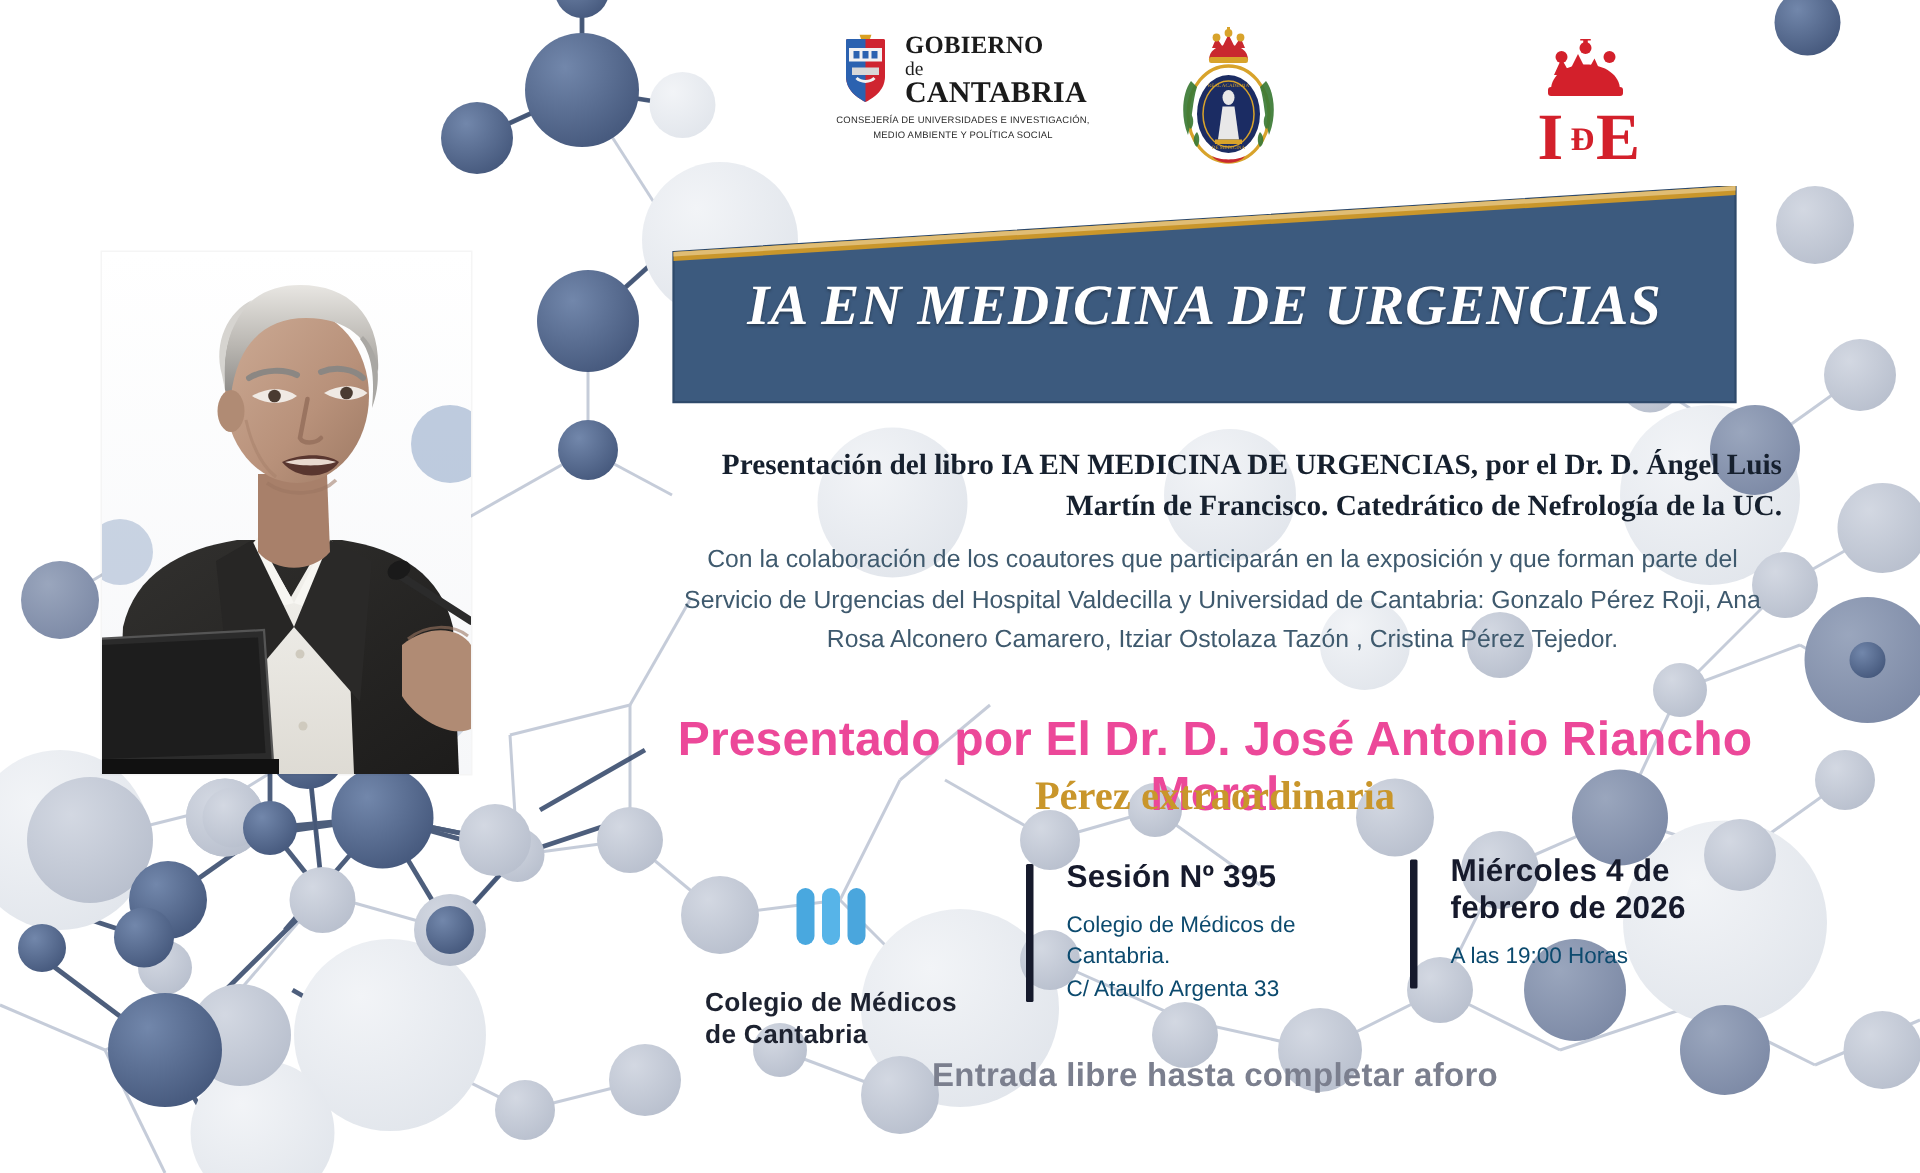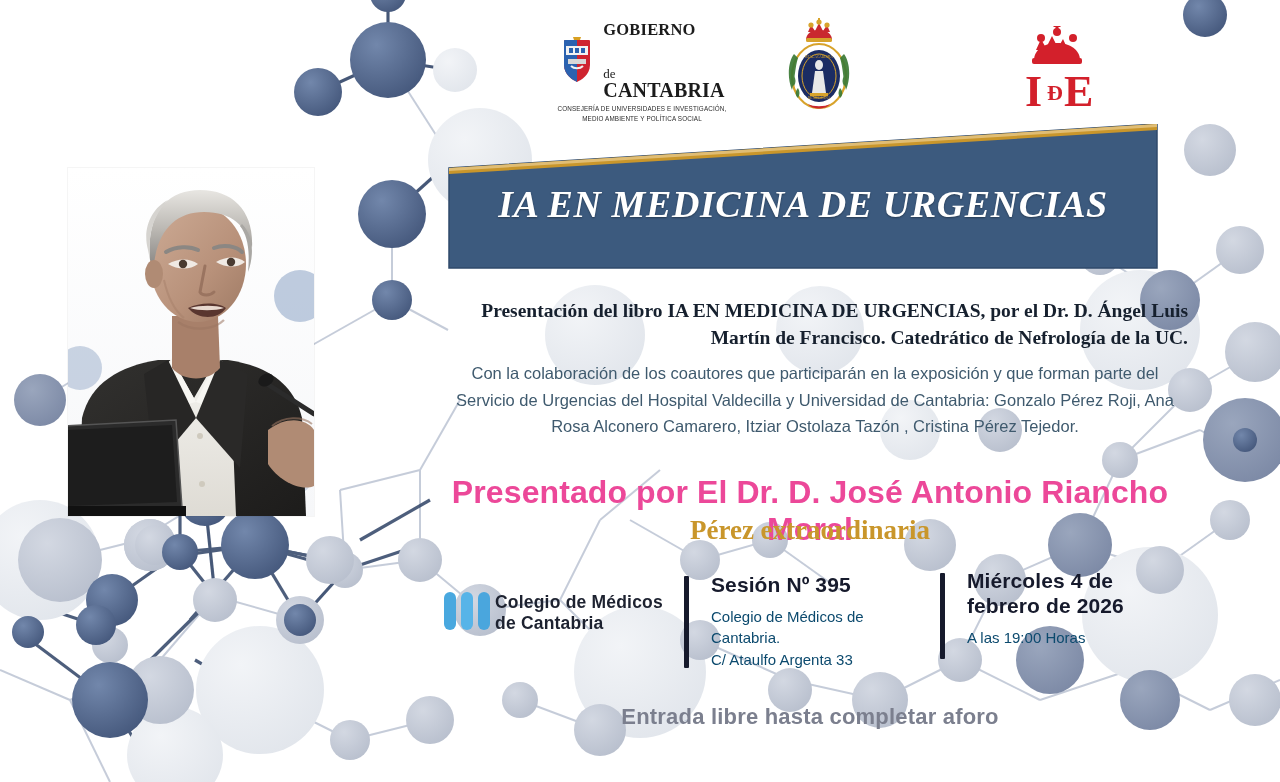--- a/index.html
+++ b/index.html
@@ -16,21 +16,21 @@
 
   
   .logo-row{position:absolute;left:0;top:0;width:1060px;height:125px;}
   .logo{position:absolute;}
 
   #logo-gobierno{left:542px;top:22px;width:200px;height:95px;}
   .gob-wrap{display:flex;flex-direction:column;align-items:center;}
   .gob-top{display:flex;align-items:center;gap:8px;}
   .gob-text{line-height:1.02;}
   .gob-l1{font-family:"Liberation Serif",serif;font-weight:bold;font-size:16.5px;letter-spacing:.2px;color:#1b1b1b;}
-  .gob-l2{font-family:"Liberation Serif",serif;font-size:13px;color:#1b1b1b;margin-top:28px;}
+  .gob-l2{font-family:"Liberation Serif",serif;font-size:13px;color:#1b1b1b;}
   .gob-l3{font-family:"Liberation Serif",serif;font-weight:bold;font-size:20px;letter-spacing:.2px;color:#1b1b1b;}
   .gob-sub{margin-top:4px;text-align:center;font-size:6.3px;line-height:1.45;color:#2a2a2a;letter-spacing:.15px;}
 
   #logo-academia{left:780px;top:18px;width:78px;height:100px;}
   #logo-ide{left:1012px;top:26px;width:90px;height:88px;}
 
   
   #title-banner{
     position:absolute;left:447px;top:124px;width:712px;height:146px;font-style:italic;
   }
@@ -56,21 +56,21 @@
     position:absolute;left:440px;top:474px;width:740px;text-align:center;
     font-size:32px;font-weight:bold;color:#ec4899;letter-spacing:.1px;
   }
   #session-kind{
     position:absolute;left:440px;top:515px;width:740px;text-align:center;
     font-family:"Liberation Serif",serif;font-weight:bold;
     font-size:27px;color:#c9962b;
   }
 
   
-  #cmc-logo{position:absolute;left:444px;top:592px;width:220px;height:58px;display:flex;gap:5px;}
+  #cmc-logo{position:absolute;left:444px;top:592px;width:220px;height:58px;display:flex;align-items:center;gap:28px;flex-direction:column;}
   .bars{display:flex;gap:5px;}
   .bar{width:12px;height:38px;border-radius:6px;background:#49a8df;}
   .bar.b2{background:#57b4e8;}
   .bar.b3{background:#4aa6dd;}
   #cmc-name{font-size:17.5px;font-weight:bold;color:#1d2230;line-height:1.22;letter-spacing:.2px;}
 
   .divider{position:absolute;width:5px;background:#161a2c;border-radius:1px;}
   #divider-1{left:684px;top:576px;height:92px;}
   #divider-2{left:940px;top:573px;height:86px;}
 

